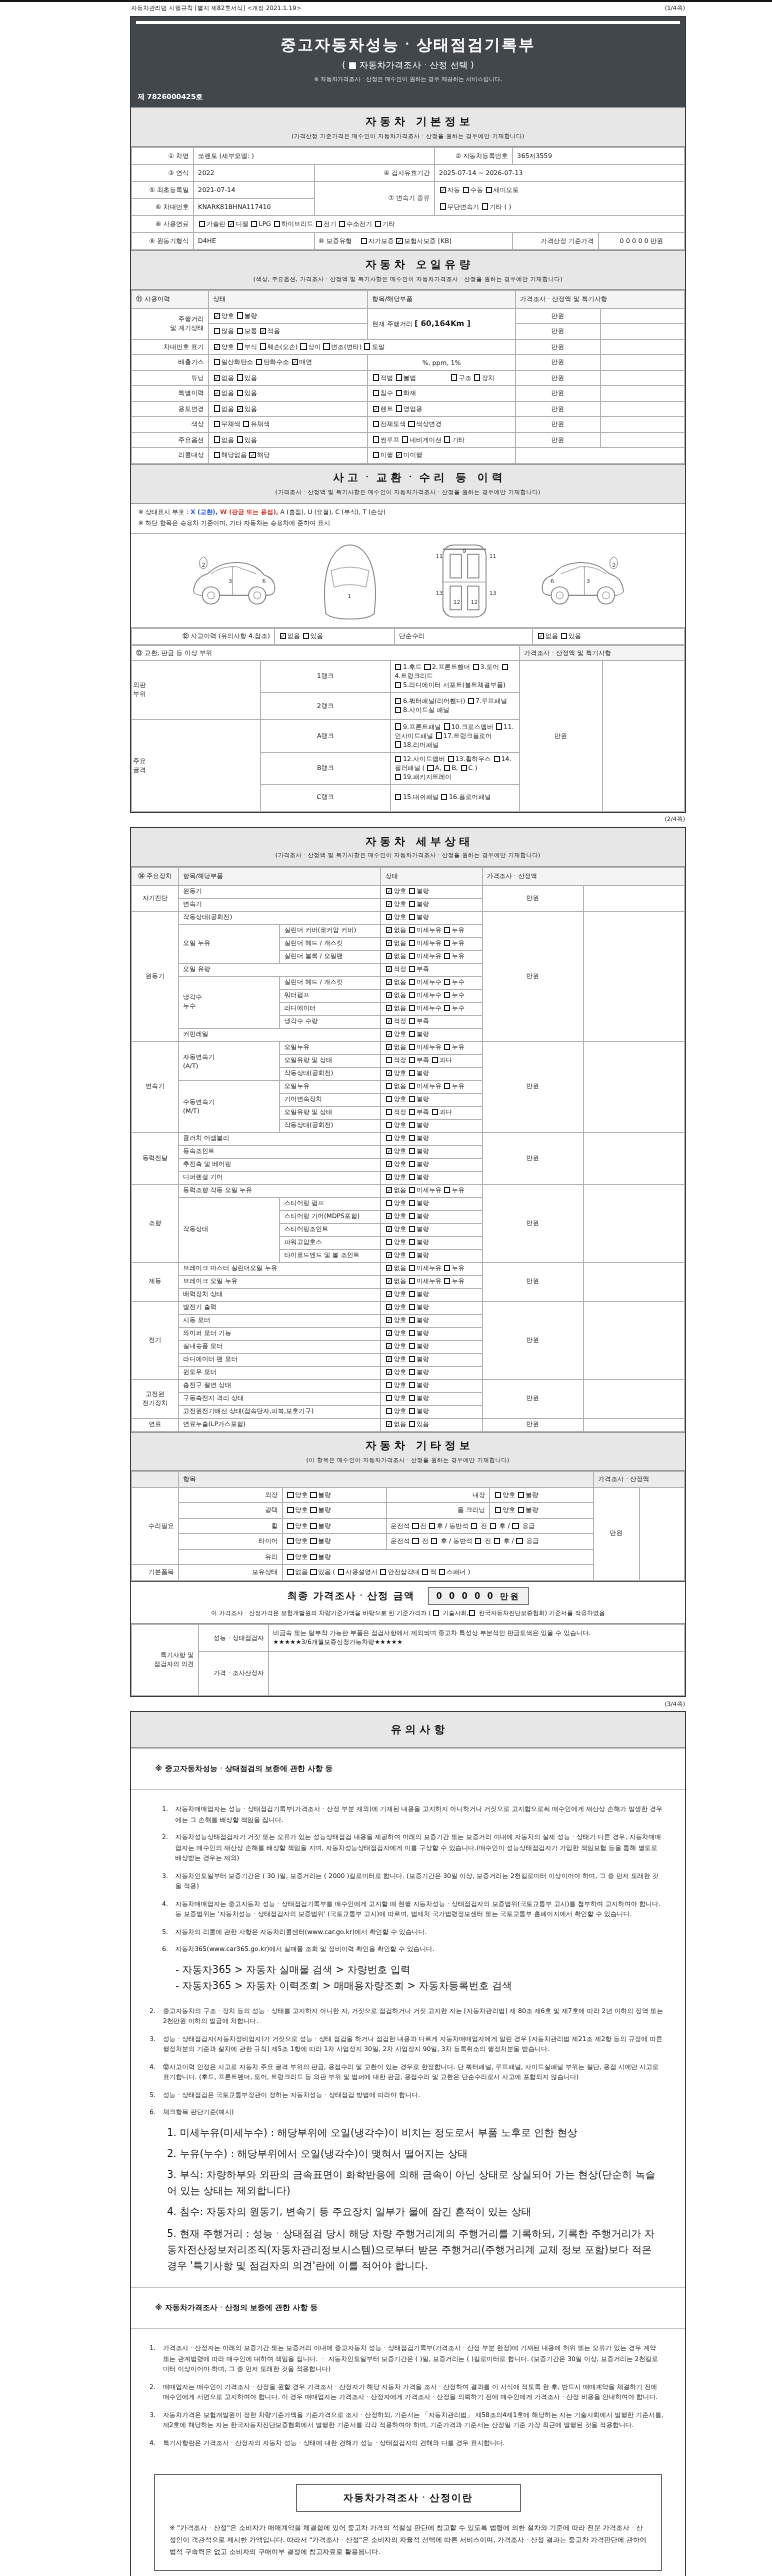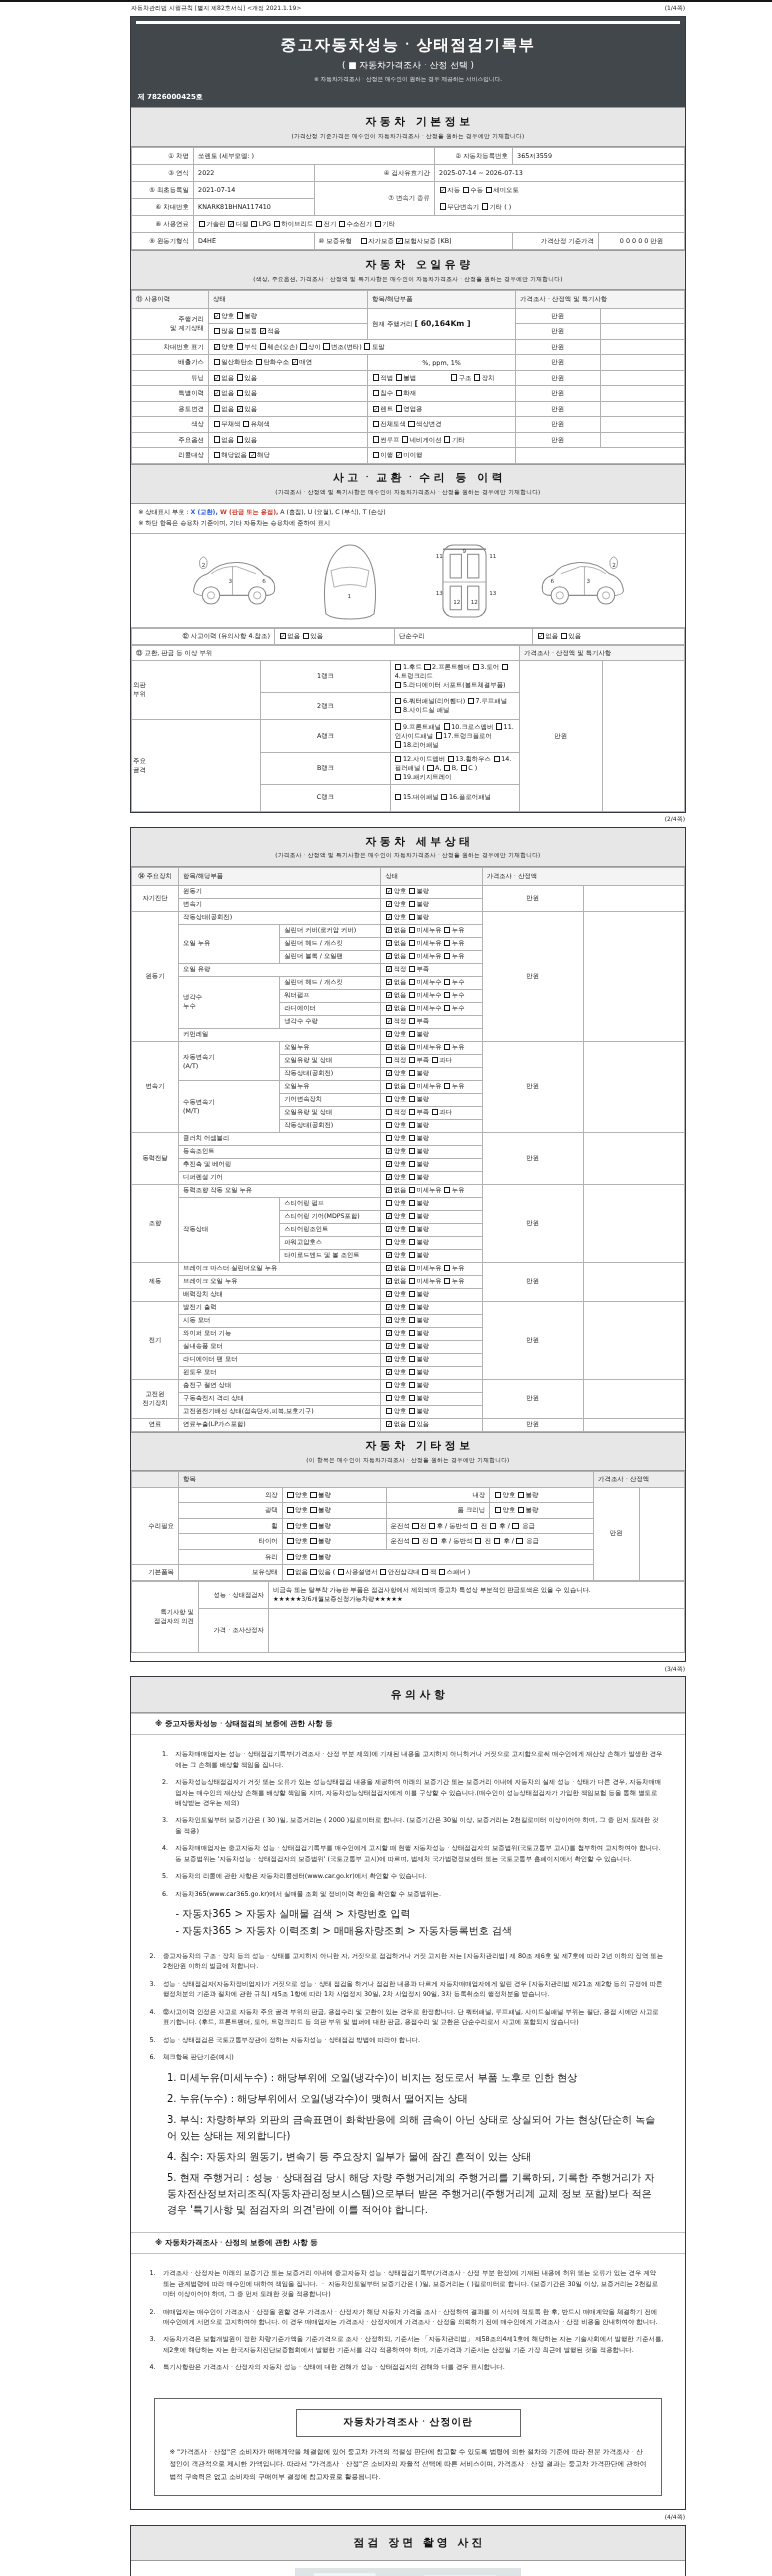--- a/index.html
+++ b/index.html
@@ -69,21 +69,21 @@
   .finalprice .fp-line{display:flex;justify-content:center;align-items:center;gap:13.4px;}
   .finalprice .fp-label{font-size:9.8px;font-weight:bold;letter-spacing:1px;}
   .finalprice .fp-box{border:0.5px solid #777;background:#f1f1f1;font-size:8.2px;font-weight:bold;padding:2.6px 7.2px;letter-spacing:2.1px;}
   .finalprice .fp-note{font-size:6px;margin-top:4.1px;}
 
   
   .rm1{width:67px;text-align:center;} .rm2{width:70px;} .rm3{}
   .remarks td{font-size:6.3px;padding:4.1px;}
 
   
-  .ntitle{padding:5px 24px;font-size:7.5px;font-weight:bold;border-bottom:0.5px solid #c2c2c2;border-top:0.5px solid #c2c2c2;}
+  .ntitle{padding:15px 24px;font-size:7.5px;font-weight:bold;border-bottom:0.5px solid #c2c2c2;border-top:0.5px solid #c2c2c2;}
   .nbody{padding:14.4px 21.6px 8.2px 18.5px;}
   .ni{display:flex;margin-bottom:7.2px;font-size:6.4px;line-height:1.62;}
   .ni .no{width:13.4px;flex:none;}
   .grpA .ni{margin-left:12.4px;}
   .nsub{margin:0.5px 0 0.5px 26px;font-size:10px;line-height:1.6;}
   .grpB .nsub{margin-left:17.5px;margin-bottom:5.2px;}
   .ibox{border:0.5px solid #666;margin:10.3px 23px 13.4px;padding:0 0 12.4px;}
   .ibox-t{width:225px;margin:9.3px auto 9.3px;border:0.5px solid #666;text-align:center;font-size:9.8px;font-weight:bold;padding:6.7px 0;letter-spacing:1px;}
   .ibox-b{padding:0 14.4px;font-size:6.7px;line-height:1.8;}
 
@@ -622,20 +622,27 @@
         <td colspan="3"><span class="cb"></span>양호  <span class="cb"></span>불량</td>
       </tr>
       <tr>
         <td class="lab center">기본품목</td>
         <td class="lab">보유상태</td>
         <td colspan="3"><span class="cb"></span>없음  <span class="cb"></span>있음  ( <span class="cb"></span>사용설명서 <span class="cb"></span>안전삼각대 <span class="cb"></span>잭 <span class="cb"></span>스패너 )</td>
       </tr>
     </tbody>
       </table>
 
+    <div class="finalprice">
+      <div class="fp-line">
+        <span class="fp-label">최종 가격조사ㆍ산정 금액</span>
+        <span class="fp-box">0  0  0  0  0 만원</span>
+      </div>
+      <div class="fp-note">이 가격조사ㆍ산정가격은 보험개발원의 차량기준가액을 바탕으로 한 기준가격과 ( <span class="cb"></span> 기술사회,<span class="cb"></span> 한국자동차진단보증협회) 기준서를 적용하였음</div>
+    </div>
 
     <table class="remarks">
       <tbody>
           <tr>
         <td class="rm1 lab" rowspan="2" style="white-space:pre-line">특기사항 및
 점검자의 의견</td>
         <td class="rm2 lab">성능ㆍ상태점검자</td>
         <td class="rm3">비금속 또는 탈부착 가능한 부품은 점검사항에서 제외되며 중고차 특성상 부분적인 판금도색은 있을 수 있습니다. ★★★★★3/6개월보증신청가능차량★★★★★</td>
       </tr>
       <tr style="height:44px">
@@ -669,21 +676,21 @@
         <div class="ni">
           <span class="no">4.</span>
           <span>자동차매매업자는 중고자동차 성능ㆍ상태점검기록부를 매수인에게 고지할 때 현행 자동차성능ㆍ상태점검자의 보증범위(국토교통부 고시)를 첨부하여 고지하여야 합니다. 동 보증범위는 '자동차성능ㆍ상태점검자의 보증범위' (국토교통부 고시)에 따르며, 법제처 국가법령정보센터 또는 국토교통부 홈페이지에서 확인할 수 있습니다.</span>
         </div>
         <div class="ni">
           <span class="no">5.</span>
           <span>자동차의 리콜에 관한 사항은 자동차리콜센터(www.car.go.kr)에서 확인할 수 있습니다.</span>
         </div>
         <div class="ni">
           <span class="no">6.</span>
-          <span>자동차365(www.car365.go.kr)에서 실매물 조회 및 정비이력 확인을 확인할 수 보증범위는.</span>
+          <span>자동차365(www.car365.go.kr)에서 실매물 조회 및 정비이력 확인을 확인할 수 있습니다.</span>
         </div>
         <div class="nsub">- 자동차365 &gt; 자동차 실매물 검색 &gt; 차량번호 입력</div>
         <div class="nsub">- 자동차365 &gt; 자동차 이력조회 &gt; 매매용차량조회 &gt; 자동차등록번호 검색</div>
       </div>
     <div class="nbody grpB" style="padding-top:3.1px">
         <div class="ni">
           <span class="no">2.</span>
           <span>중고자동차의 구조ㆍ장치 등의 성능ㆍ상태를 고지하지 아니한 자, 거짓으로 점검하거나 거짓 고지한 자는 [자동차관리법] 제 80조 제6호 및 제7호에 따라 2년 이하의 징역 또는 2천만원 이하의 벌금에 처합니다.</span>
         </div>
         <div class="ni">

